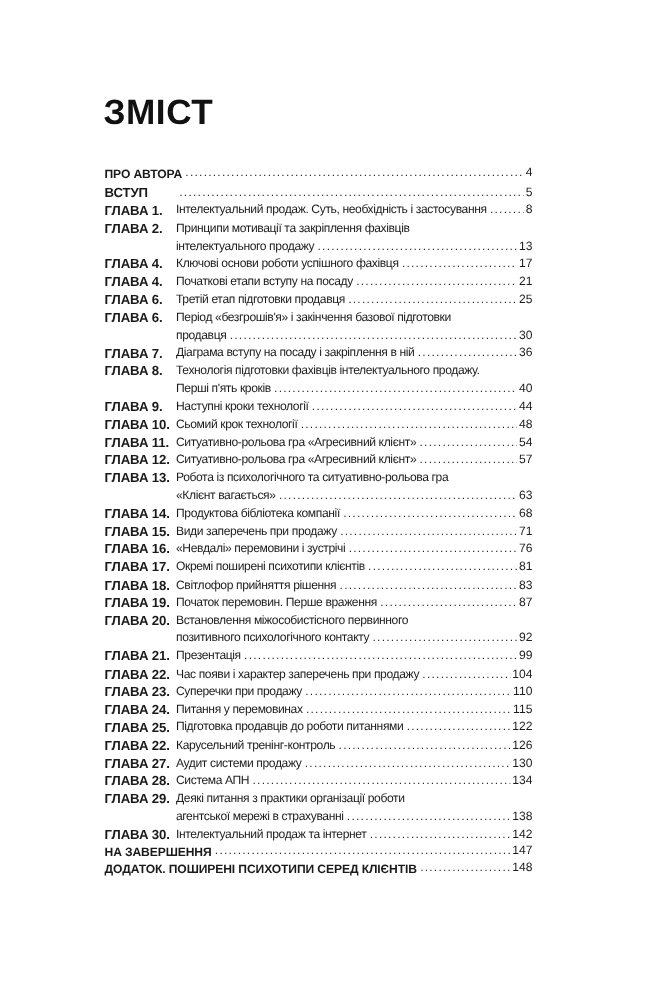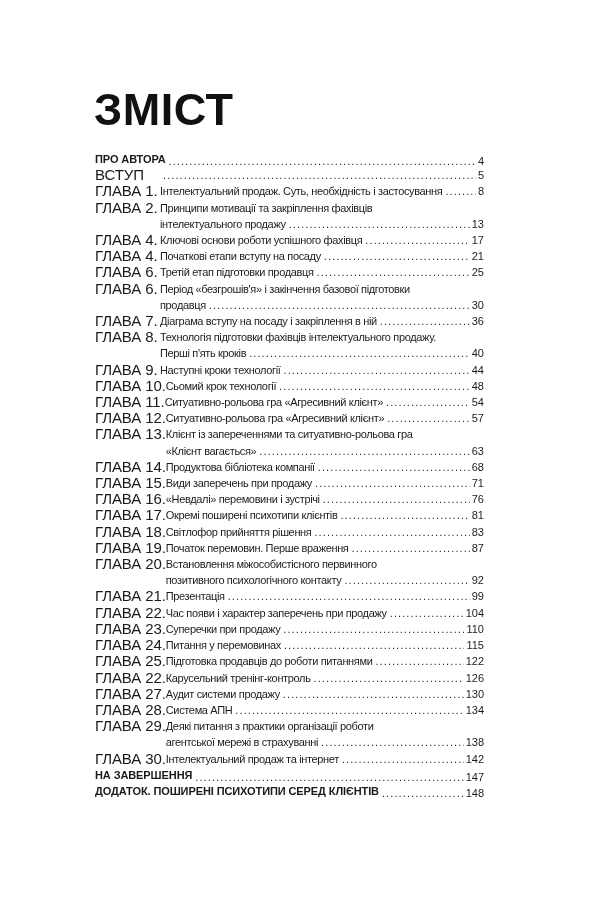--- a/index.html
+++ b/index.html
@@ -15,45 +15,45 @@
   .page {
     position: relative;
     width: 600px;
     height: 900px;
     background: #ffffff;
   }
   .page-title {
     position: absolute;
     left: 94px;
     top: 84px;
-    font-size: 45px;
+    font-size: 32px;
     font-weight: 700;
     letter-spacing: 0.5px;
     color: #111111;
   }
   .toc {
     position: absolute;
     left: 95px;
     top: 151px;
     width: 389px;
   }
   .entry {
     display: flex;
     align-items: flex-start;
   }
   .flexrow {
     display: flex;
-    align-items: flex-end;
+    align-items: flex-start;
     min-width: 0;
     flex: 1;
   }
   .lbl {
     flex: 0 0 65px;
-    font-weight: 400;
-    font-size: 15px;
+    font-weight: 700;
+    font-size: 12px;
     line-height: 16.2px;
     letter-spacing: -0.1px;
     white-space: nowrap;
   }
   .lbl-inline {
     font-weight: 700;
     font-size: 11px;
     line-height: 16.2px;
     letter-spacing: -0.1px;
     white-space: nowrap;
@@ -229,21 +229,21 @@
           <div class="tline flexrow">
             <span class="ttext">Ситуативно-рольова гра «Агресивний клієнт»</span>
             <span class="dots">........................................................................................................................................................................................................</span>
             <span class="pg">57</span>
           </div>
         </div>
       </div>
       <div class="entry">
         <span class="lbl">ГЛАВА 13.</span>
         <div class="body">
-          <div class="tline">Клієнт із запереченнями та ситуативно-рольова гра</div>
+          <div class="tline">Робота із психологічного та ситуативно-рольова гра</div>
           <div class="tline flexrow">
             <span class="ttext">«Клієнт вагається»</span>
             <span class="dots">........................................................................................................................................................................................................</span>
             <span class="pg">63</span>
           </div>
         </div>
       </div>
       <div class="entry">
         <span class="lbl">ГЛАВА 14.</span>
         <div class="body">

